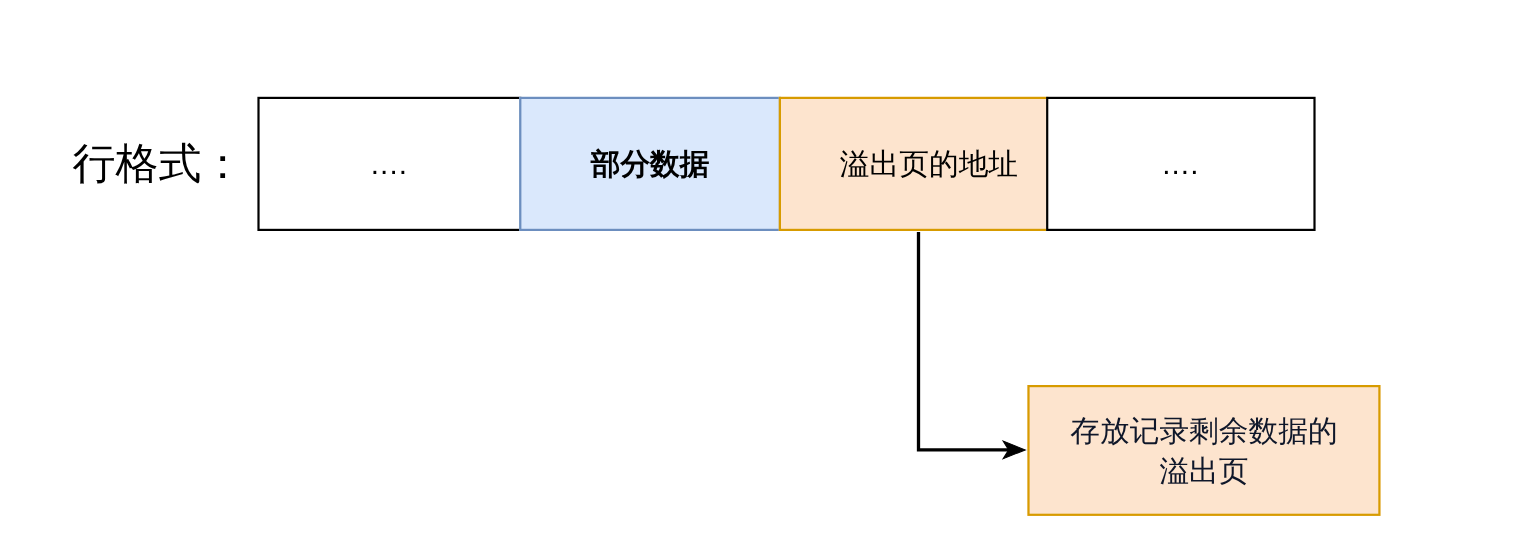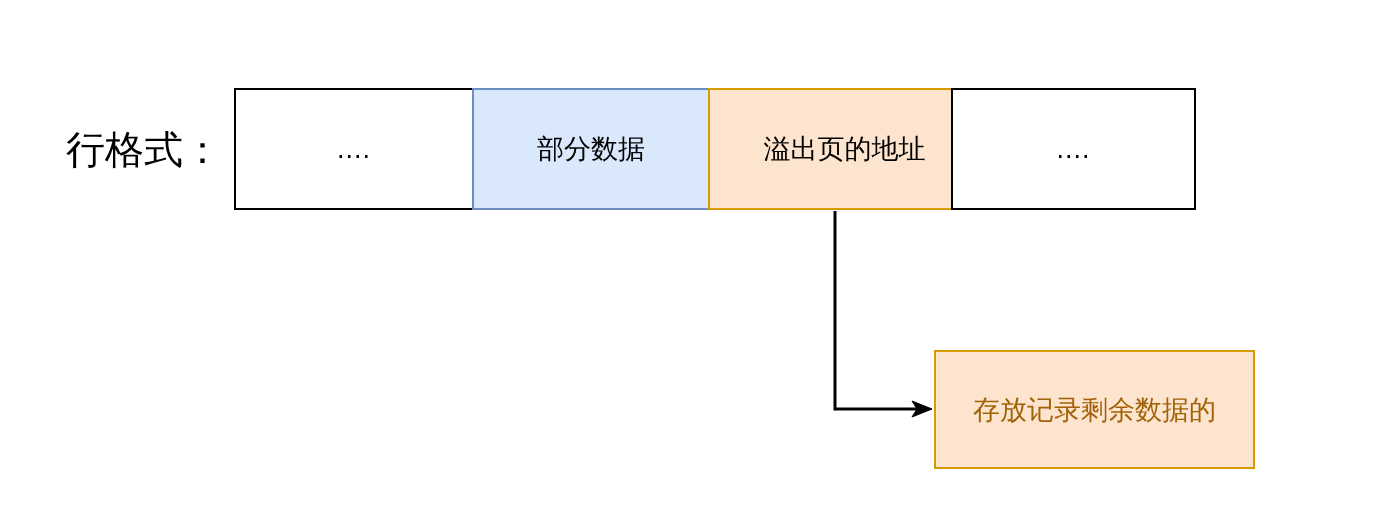--- a/index.html
+++ b/index.html
@@ -70,41 +70,41 @@
   }
   .cell-plain.last {
     margin-left: -2px;
   }
   .dots {
     letter-spacing: 1px;
     font-size: 27px;
   }
 
   .w-first { width: 240px; }
-  .w-blue  { width: 238px; }
+  .w-blue  { width: 238px; font-weight: bold; }
   .w-orange{ width: 245px; padding-left: 28px; }
   .w-last  { width: 245px; }
 
   
   .overflow-box {
     position: absolute;
     left: 934px;
     top: 350px;
     width: 321px;
     height: 119px;
     box-sizing: border-box;
     background: #fde4ce;
     border: 2px solid #d79b00;
     display: flex;
     align-items: center;
     justify-content: center;
     text-align: center;
     font-size: 27px;
     line-height: 36px;
-    color: #a16207;
+    color: #0f172a;
   }
   .overflow-box .lines {
     padding: 0 6px;
   }
   .overflow-box .lines span { display: block; }
 
   
   #connector {
     position: absolute;
     left: 0;
@@ -144,16 +144,17 @@
   <svg id="connector" viewBox="0 0 1400 508" xmlns="http://www.w3.org/2000/svg">
     <g>
       <path d="M 835 211 L 835 409 L 918 409" fill="none" stroke="#000000" stroke-width="3"></path>
       <polygon points="932,409 912,401 917,409 912,417" fill="#000000" stroke="#000000" stroke-width="1"></polygon>
     </g>
   </svg>
 
   <div class="overflow-box">
     <div class="lines">
       <span>存放记录剩余数据的</span>
+      <span>溢出页</span>
     </div>
   </div>
 
 </div>
 
 </body></html>

